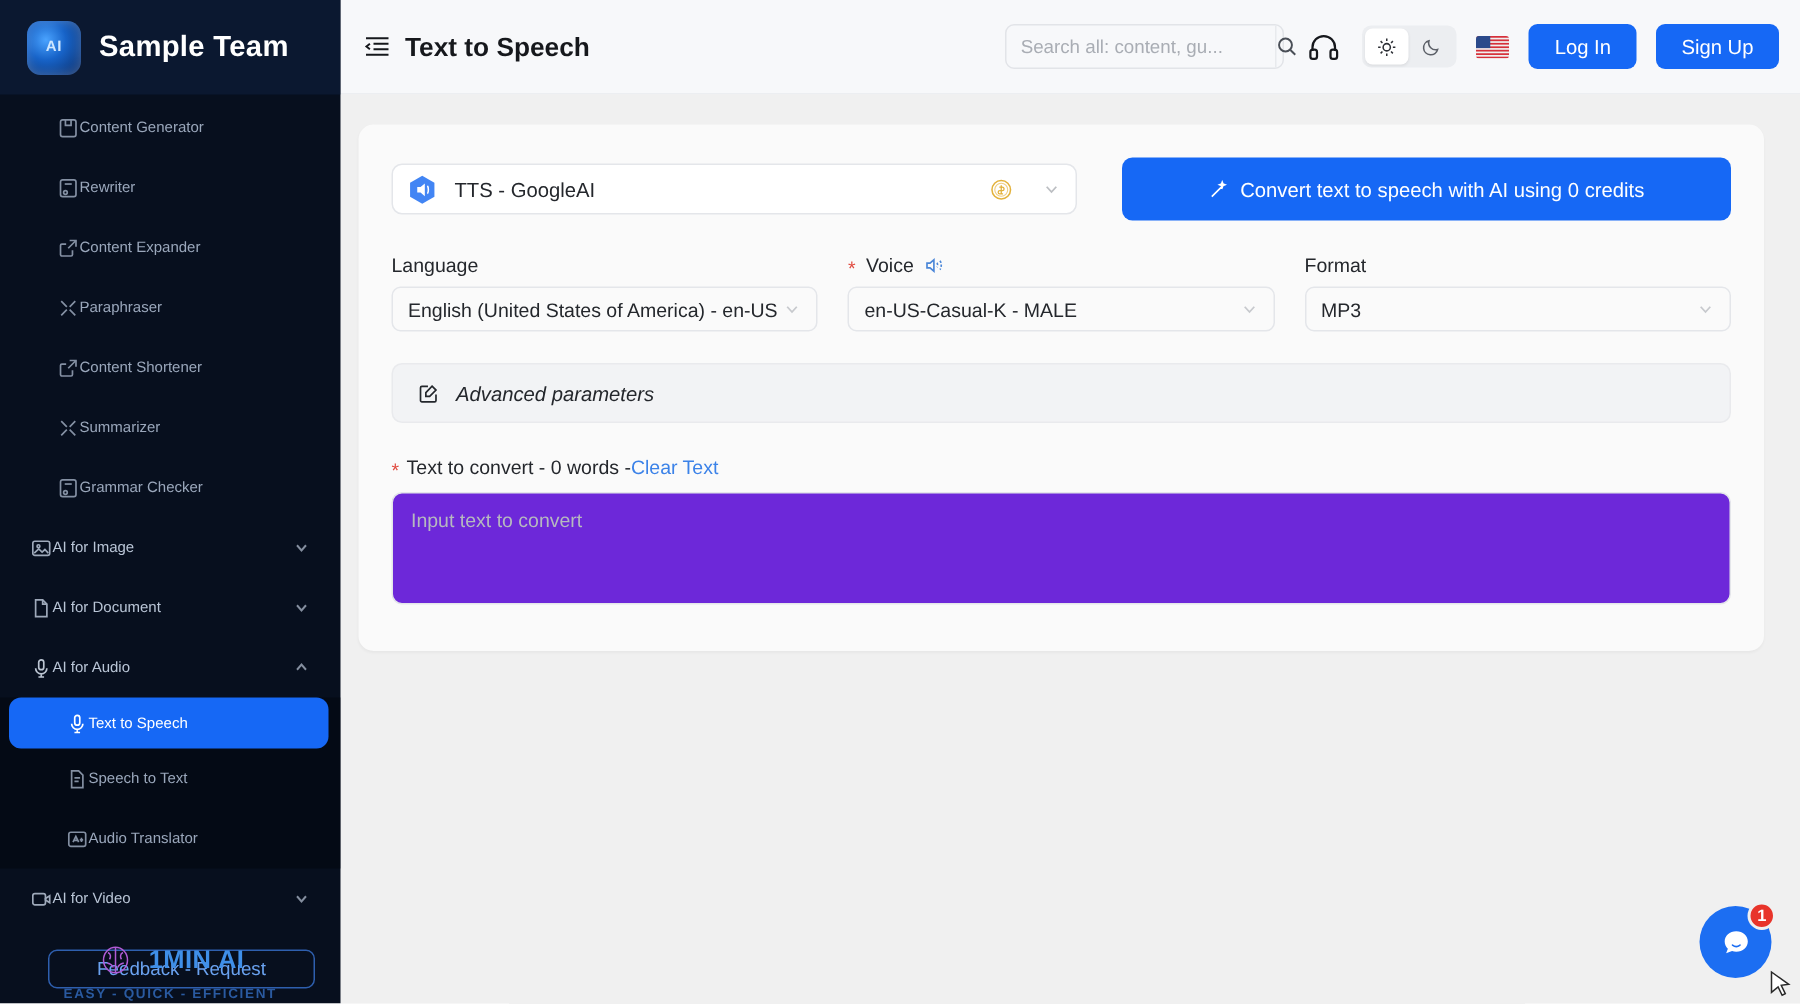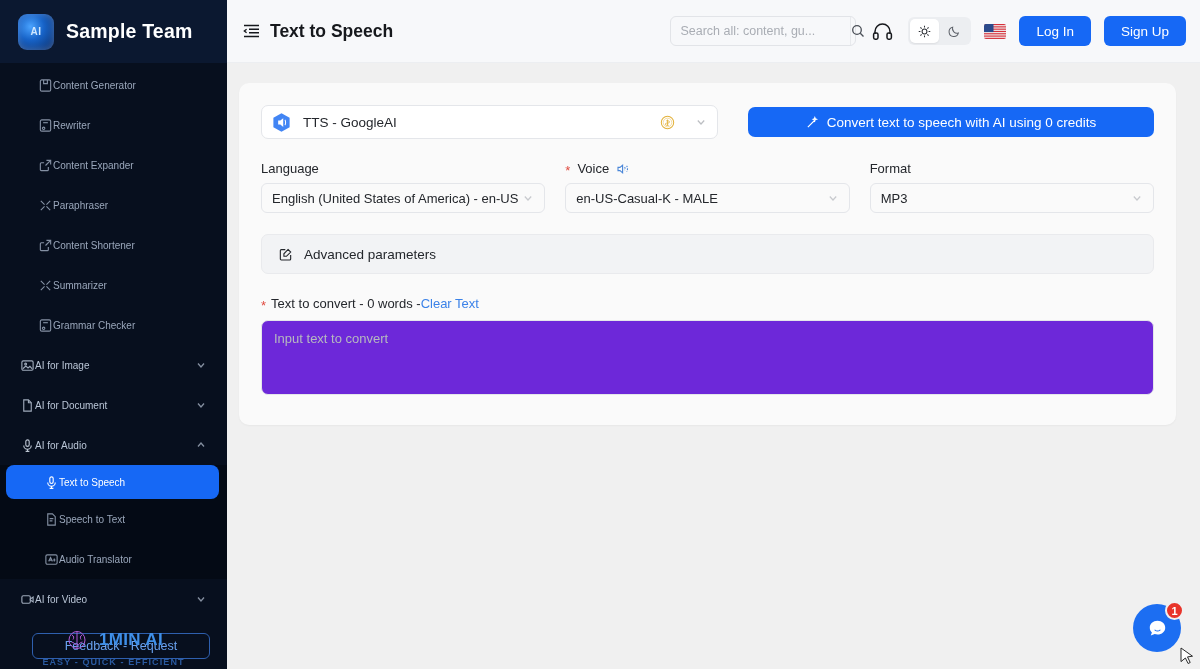--- a/index.html
+++ b/index.html
@@ -138,38 +138,38 @@
   .model-select {
     flex: 0 0 457px; height: 34px;
     border: 1px solid #e4e6ea; border-radius: 7px; background: #ffffff;
     display: flex; align-items: center; padding: 0 10px 0 9px; gap: 11px; cursor: pointer;
   }
   .g-hex { width: 21px; height: 21px; flex: 0 0 21px; }
   .model-name { font-size: 13.5px; color: #24272c; flex: 1; }
   .coin { width: 15px; height: 15px; margin-right: 9px; }
   .chev-sm { width: 12px; height: 12px; opacity: .45; }
   .convert-btn {
-    flex: 1 1 auto; height: 30px; background: #1668f5; color: #fff;
+    flex: 1 1 auto; height: 42px; background: #1668f5; color: #fff;
     border: 0; border-radius: 7px; font-size: 13.5px; cursor: pointer;
     display: flex; align-items: center; justify-content: center; gap: 8px;
     font-family: "Liberation Sans", sans-serif;
   }
   .fields { display: flex; gap: 20px; margin-top: 22px; }
   .field { flex: 1 1 0; }
   .field-label { font-size: 13px; color: #24272c; margin-bottom: 7px; display: flex; align-items: center; gap: 7px; }
   .req { color: #e04a3f; font-size: 13px; line-height: 1; position: relative; top: 2px; }
   .select {
     height: 30px; border: 1px solid #e4e6ea; border-radius: 6px; background: #fafafa;
     display: flex; align-items: center; padding: 0 10px; cursor: pointer;
   }
   .select span { font-size: 13px; color: #24272c; flex: 1; }
   .adv {
     margin-top: 21px; height: 40px;
     background: #f2f3f5; border: 1px solid #e9eaed; border-radius: 7px;
-    display: flex; align-items: center; padding: 0 16px; gap: 11px; cursor: pointer;
+    display: flex; align-items: center; padding: 0 16px; gap: 11px; cursor: pointer; font-style: italic;
   }
   .adv span { font-size: 13.5px; color: #24272c; }
   .tc-label { margin-top: 22px; font-size: 13px; color: #24272c; display: flex; align-items: center; gap: 0; }
   .tc-label .lnk { color: #3b82e8; cursor: pointer; }
   .textarea {
     margin-top: 9px; height: 75px;
     background: #6d28d9; border: 1px solid #e4e6ea; border-radius: 7px;
     padding: 10px 12px; font-size: 13px; color: #b6b9bf;
     font-family: "Liberation Sans", sans-serif;
     resize: none; outline: none; width: 100%;

